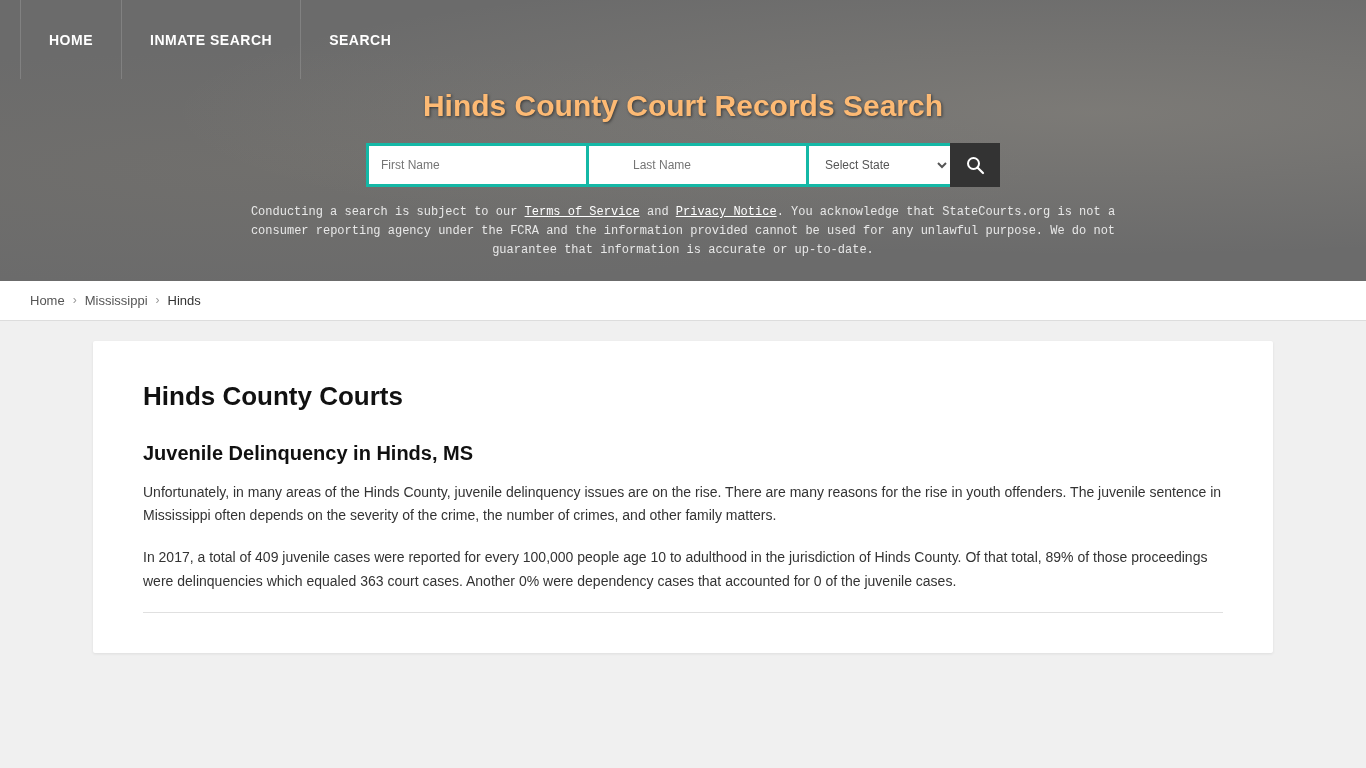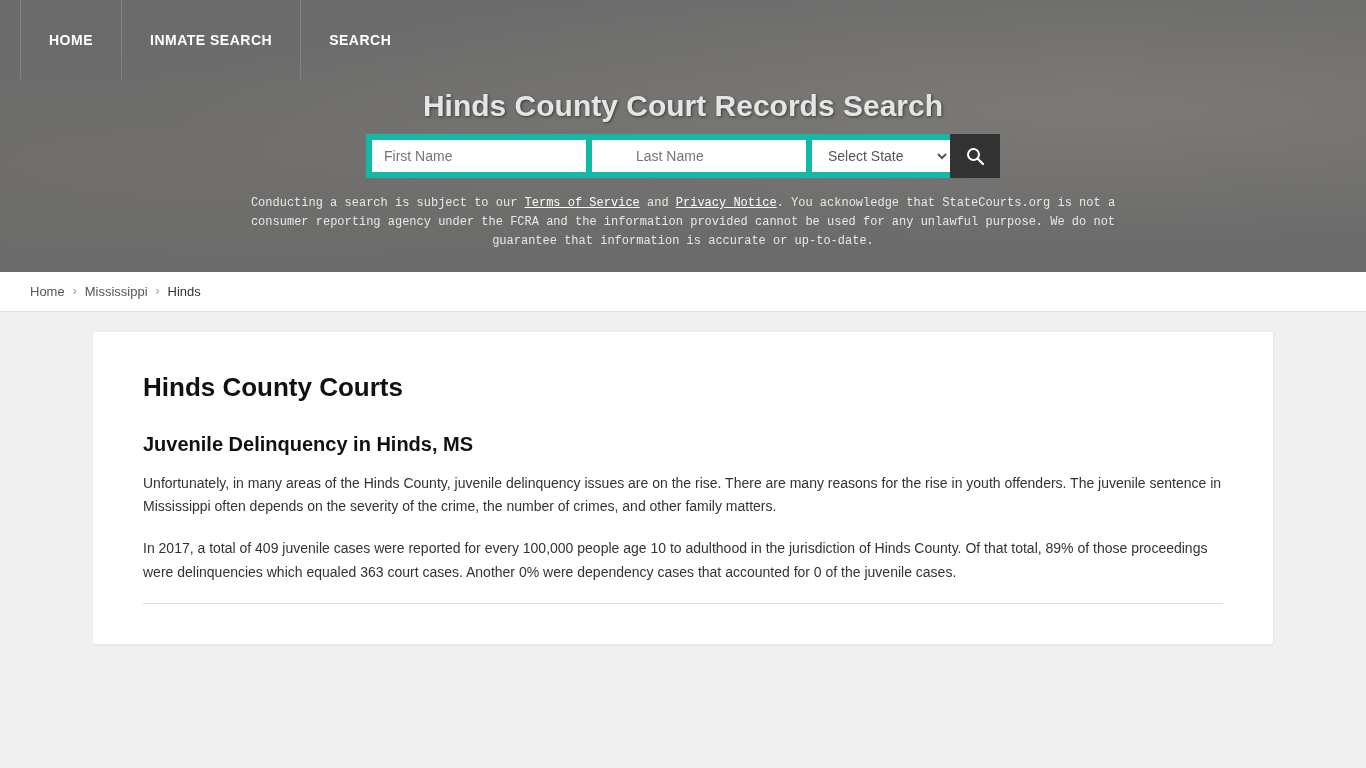--- a/index.html
+++ b/index.html
@@ -66,35 +66,35 @@
       border-left: 1px solid rgba(255,255,255,0.15);
     }
 
     .hero-content {
       position: relative;
       z-index: 2;
       text-align: center;
       padding: 10px 20px 0;
     }
     .hero-title {
-      color: #e5e5e5;
+      color: #fdba74;
       font-size: 30px;
       font-weight: bold;
-      margin-bottom: 11px;
+      margin-bottom: 20px;
       text-shadow: 1px 1px 3px rgba(0,0,0,0.5);
     }
     .search-bar {
       display: flex;
       justify-content: center;
       margin-bottom: 16px;
     }
     .search-bar input, .search-bar select {
       height: 44px;
-      border: 6px solid #14b8a6;
-      font-size: 14px;
+      border: 3px solid #14b8a6;
+      font-size: 12px;
       padding: 0 12px;
       outline: none;
       background: #fff;
     }
     .search-bar input:first-child {
       width: 220px;
       border-right: none;
     }
     .search-bar input:nth-child(2) {
       width: 220px;

